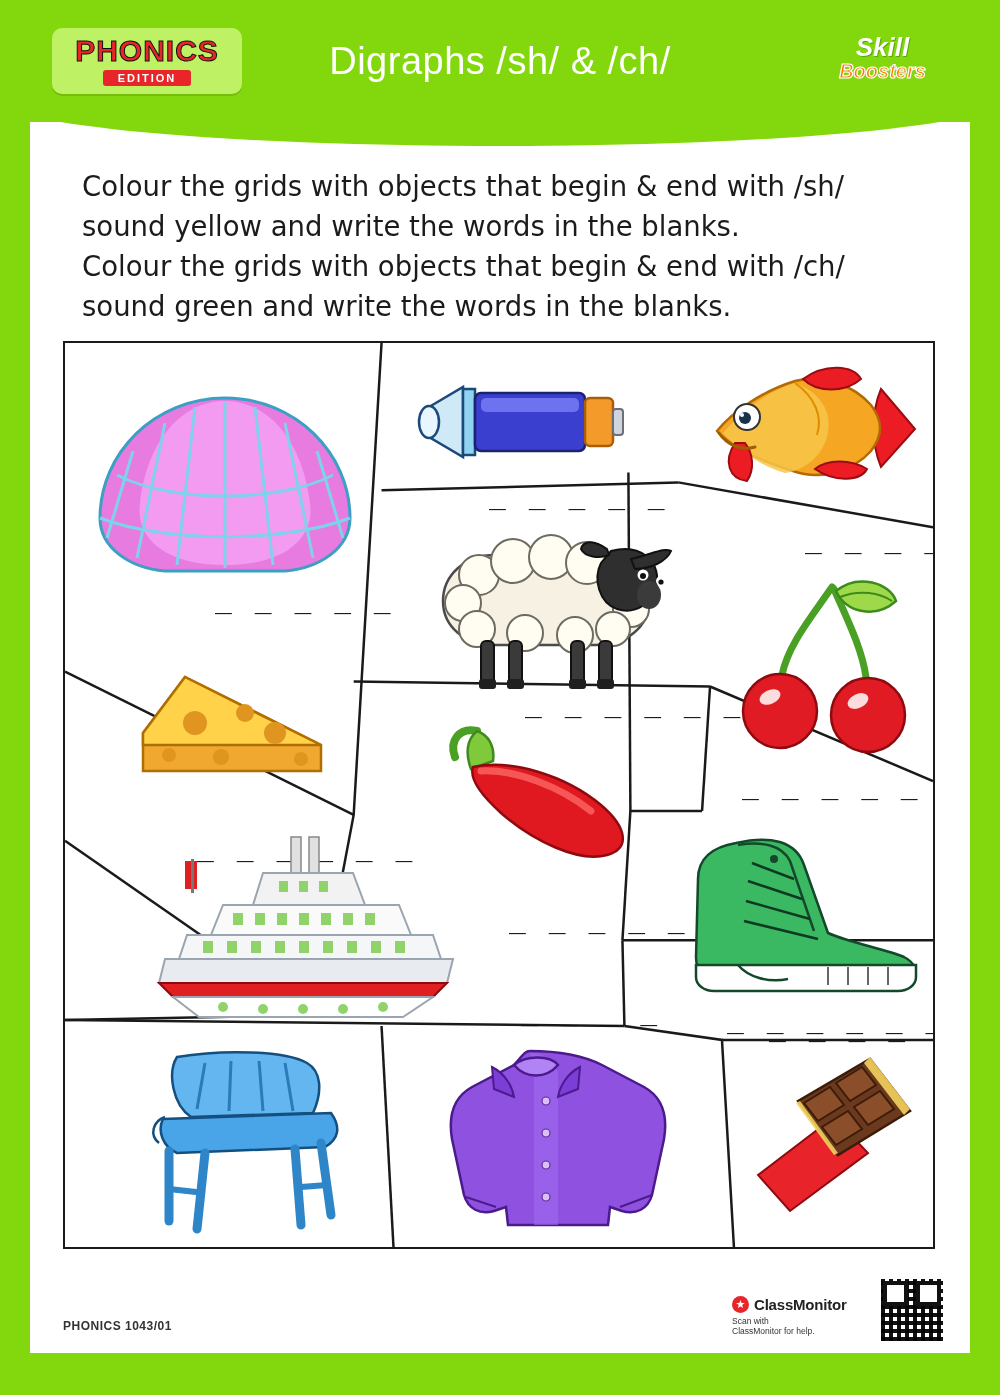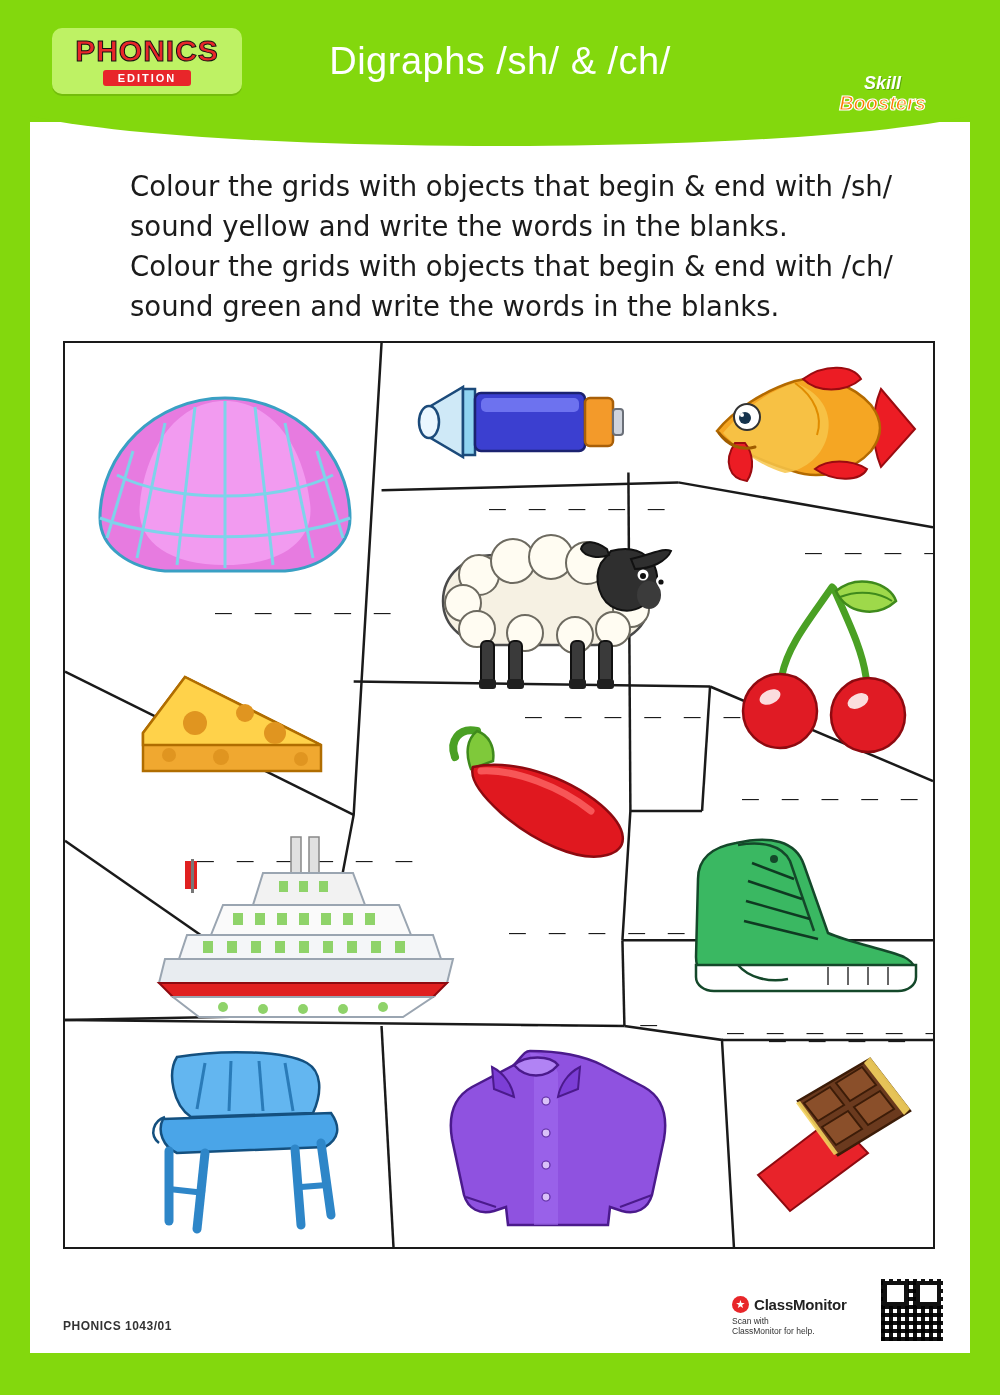--- a/index.html
+++ b/index.html
@@ -98,44 +98,42 @@
   .skill-badge {
     position: absolute;
     right: 55px; top: 34px;
     width: 125px; height: 58px;
     text-align: center;
     line-height: 1.05;
   }
   .skill-badge .sb-skill {
     display: block;
     color: #ffffff;
-    font-size: 18px;
+    font-size: 26px;
     font-weight: bold;
     font-style: italic;
     text-shadow: 1px 1px 0 #5aa70a;
-    margin-top: 40px;
   }
   .skill-badge .sb-boosters {
     display: inline-block;
     color: #ff7a00;
     font-size: 20px;
     font-weight: bold;
     font-style: italic;
     -webkit-text-stroke: 1.2px #ffffff;
   }
   
   .instructions {
     position: absolute;
     left: 82px; top: 168px;
     width: 850px;
     color: #1b1b1b;
     font-size: 27.5px;
     line-height: 1.38;
     font-family: "DejaVu Sans", sans-serif;
-    margin-left: 48px;
   }
   .instructions p { margin: 0 0 2px 0; }
   
   .grid-area {
     position: absolute;
     left: 63px; top: 341px;
     width: 872px; height: 908px;
     border: 2px solid #1a1a1a;
     box-sizing: border-box;
     background: #ffffff;

